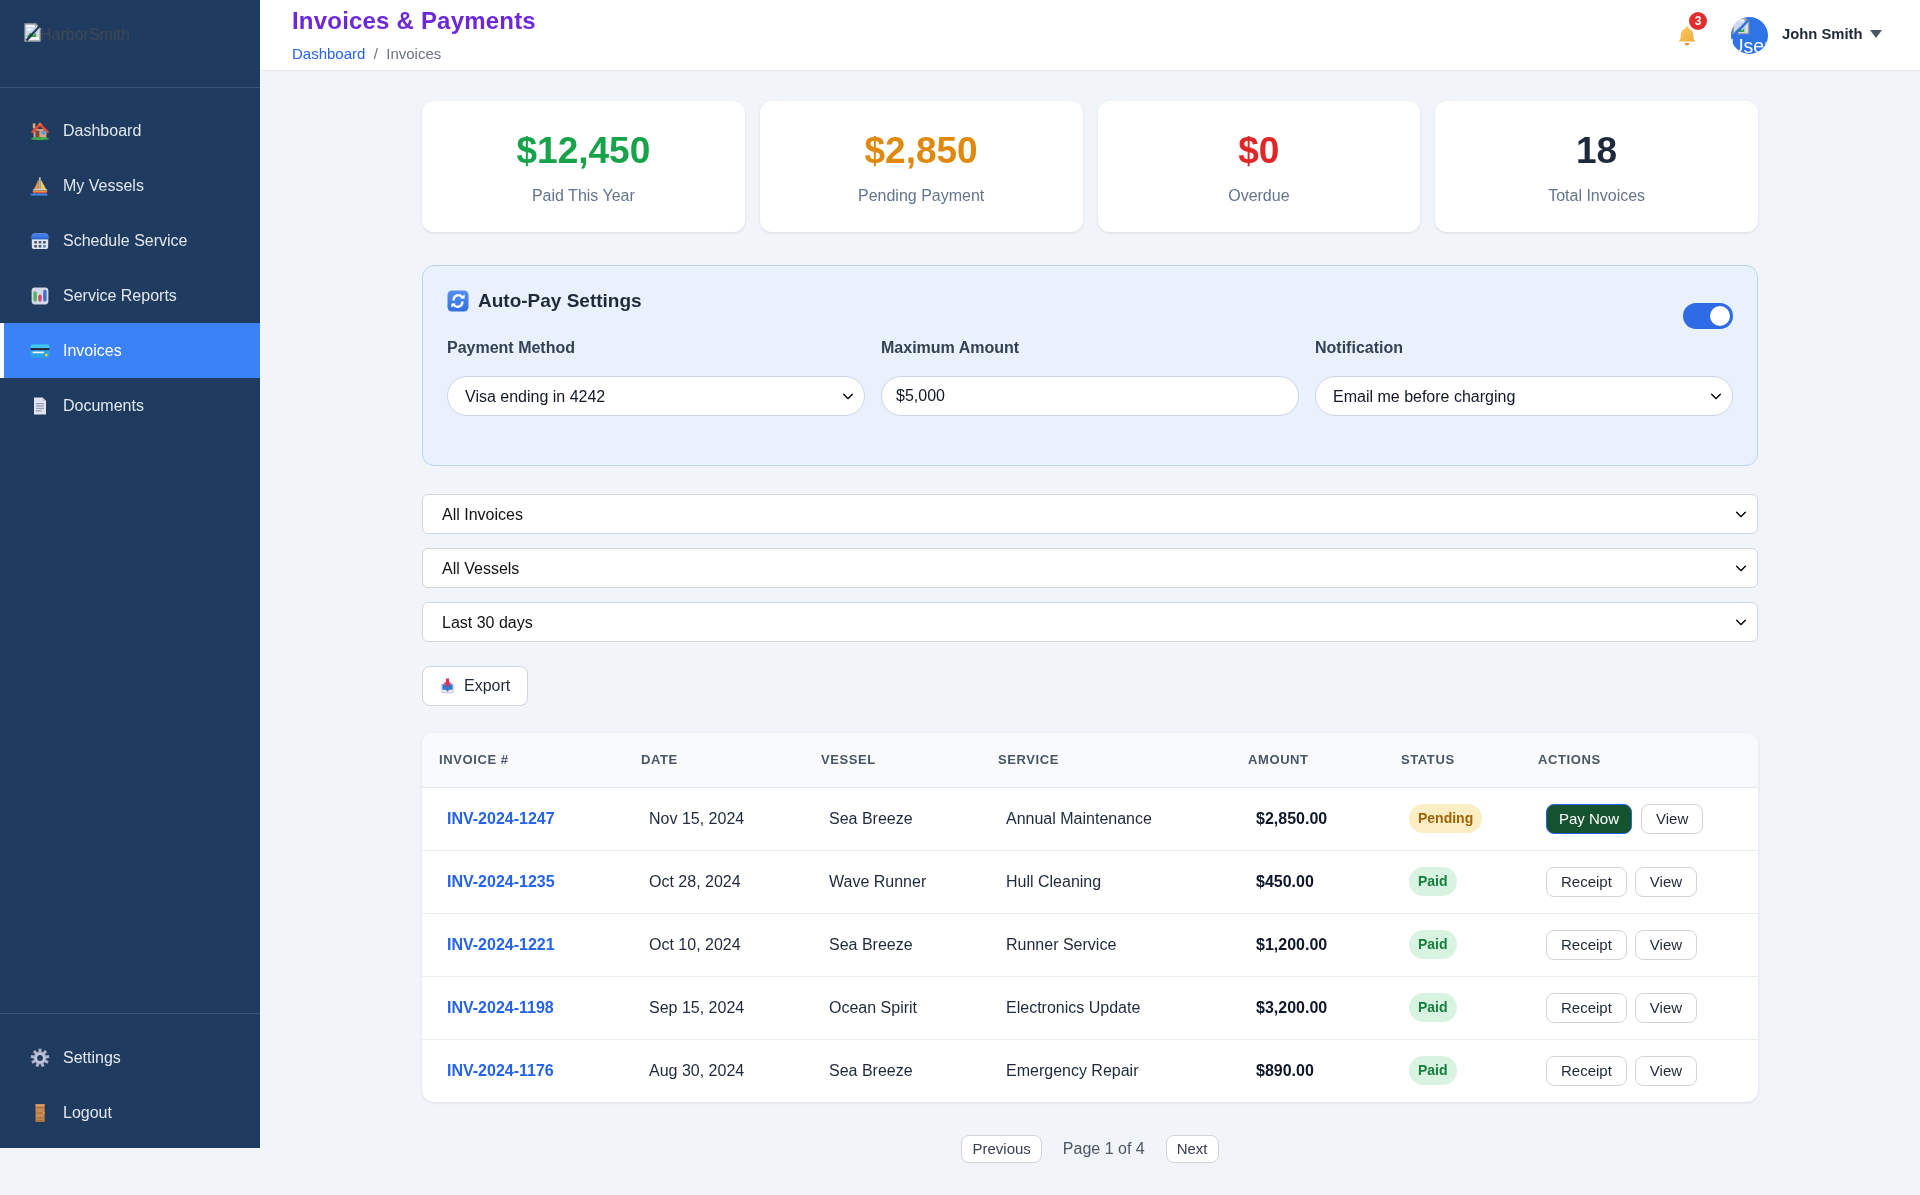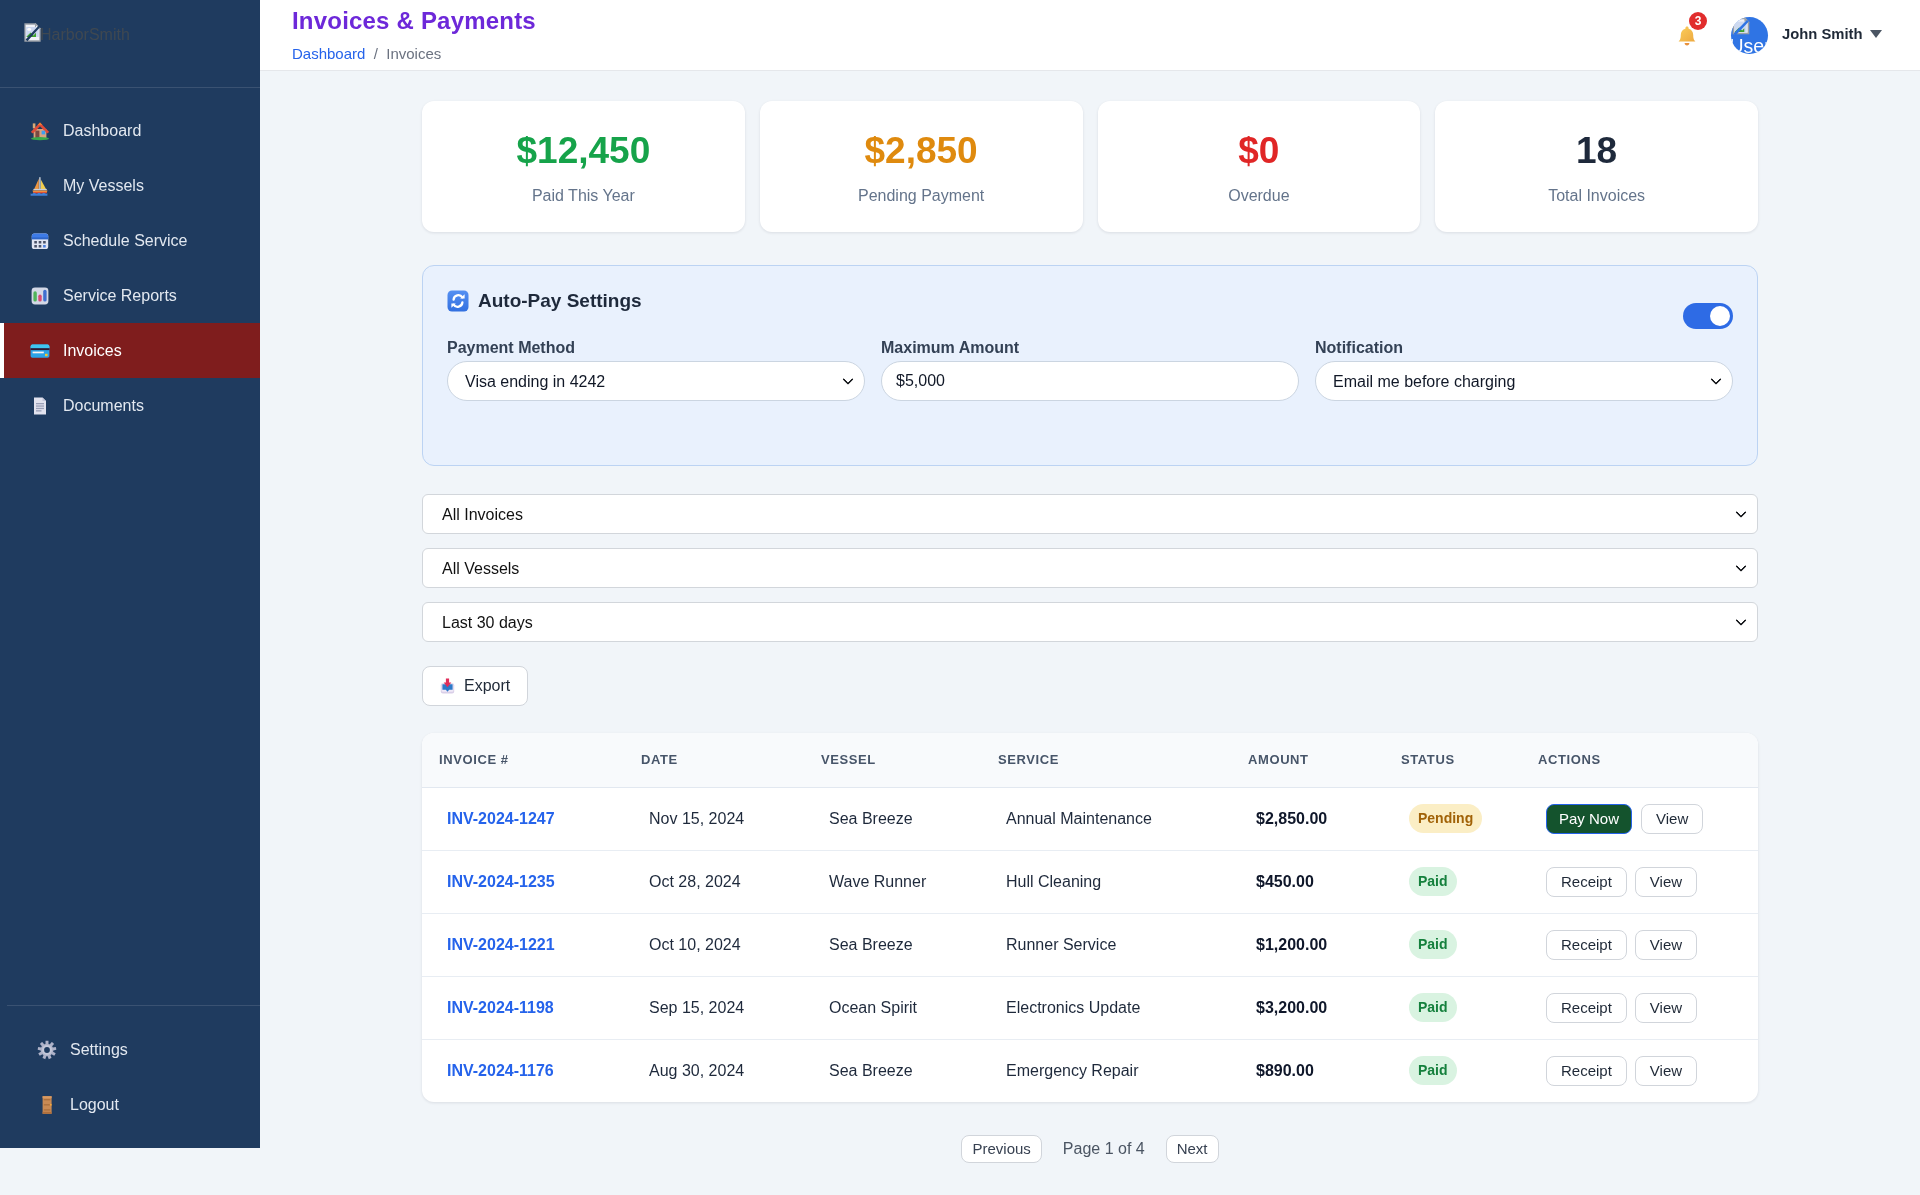--- a/index.html
+++ b/index.html
@@ -7,23 +7,23 @@
 html,body { font-family:"Liberation Sans", sans-serif; background:#f1f5f9; color:#1e293b; }
 body { width:1920px; position:relative; overflow:hidden; height:1195px; }
 
 
 .sidebar { position:absolute; left:0; top:0; width:260px; height:1148px; background:#1f3b5f; z-index:5; display:flex; flex-direction:column; }
 .logo { height:88px; border-bottom:1px solid rgba(255,255,255,0.12); position:relative; }
 .logo svg { position:absolute; left:24px; top:23px; }
 .logo-alt { position:absolute; left:40px; top:26px; color:#3f4851; font-size:16px; line-height:17px; }
 .nav { list-style:none; padding-top:15px; }
 .nav a { display:flex; align-items:center; padding:16px 24px; color:#e2e8f0; text-decoration:none; font-size:16px; line-height:23px; }
-.nav a.active { background:#7f1d1d; border-left:4px solid #ffffff; padding-left:20px; color:#fff; }
+.nav a.active { background:#3b82f6; border-left:4px solid #ffffff; padding-left:20px; color:#fff; }
 .nav .nicon { width:20px; height:20px; margin-right:13px; flex:none; margin-left:6px; }
-.nav-bottom { margin-top:auto; border-top:1px solid rgba(255,255,255,0.12); padding:16px 0 16px 0;margin-left:7px; }
+.nav-bottom { margin-top:auto; border-top:1px solid rgba(255,255,255,0.12); padding:16px 0 8px 0; }
 
 
 .main { margin-left:260px; }
 header { background:#fff; border-bottom:1px solid #e5e7eb; height:71px; padding:7px 32px 0 32px; position:relative; }
 header h1 { font-size:24px; font-weight:700; color:#6d28d9; letter-spacing:0.2px; }
 .crumbs { font-size:15px; color:#6b7280; margin-top:10px; }
 .crumbs a { color:#2563eb; text-decoration:none; }
 .hright { position:absolute; left:0; top:0; width:100%; height:71px; }
 .bellwrap { position:absolute; left:1416px; top:25px; width:21px; height:22px; }
 .badge { position:absolute; top:-13px; left:13px; background:#e12d2d; color:#fff; font-size:12px; font-weight:700; width:18px; height:18px; border-radius:50%; display:flex; align-items:center; justify-content:center; }
@@ -38,21 +38,21 @@
 .stat .num { font-size:37px; font-weight:700; line-height:51px; }
 .stat .lbl { font-size:16px; color:#64748b; margin-top:11px; }
 .green{color:#16a34a;} .orange{color:#df8a0e;} .red{color:#e02626;} .dark{color:#1e293b;}
 
 
 .autopay { margin-top:33px; background:#e9f1fd; border:1px solid #bcd3f3; border-radius:12px; padding:24px; position:relative; height:201px; }
 .ap-title { display:flex; align-items:center; font-size:19px; font-weight:700; color:#1e293b; }
 .ap-title svg { margin-right:9px; }
 .ap-sub { font-size:15px; color:#475569; margin-top:6px; }
 .ap-grid { display:grid; grid-template-columns:repeat(3,1fr); gap:16px; margin-top:27px; }
-.ap-grid label { display:block; font-size:16px; font-weight:700; color:#334155; margin-bottom:4px; }
+.ap-grid label { display:block; font-size:16px; font-weight:700; color:#334155; margin-bottom:19px; }
 .field { width:100%; height:40px; border:1px solid #cbd5e1; border-radius:20px; background:#fff; font-size:16px; color:#111827; font-family:"Liberation Sans",sans-serif; padding:0 14px; }
 select.field { appearance:none; -webkit-appearance:none; padding:0 17px; }
 .swrap { position:relative; }
 .swrap.f { margin-bottom:14px; }
 .chev { position:absolute; right:13px; top:50%; width:8px; height:8px; border-right:2.7px solid #17191d; border-bottom:2.7px solid #17191d; transform:translateY(-70%) rotate(45deg); border-radius:1.2px; pointer-events:none; }
 .toggle { position:absolute; top:37px; right:24px; width:50px; height:26px; background:#2e6be5; border-radius:13px; }
 .toggle .knob { position:absolute; top:3px; right:3px; width:20px; height:20px; background:#fff; border-radius:50%; }
 
 
 .filters { margin-top:28px; }

